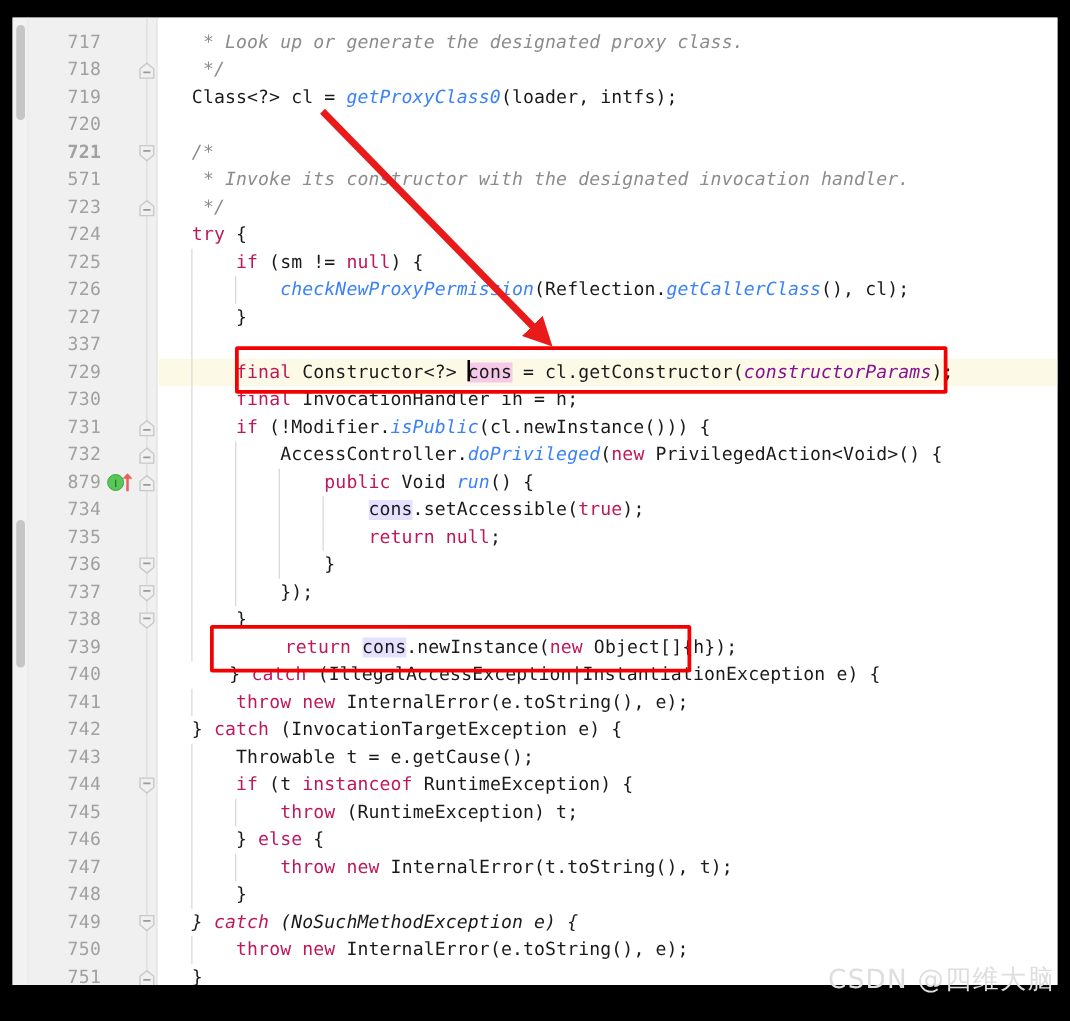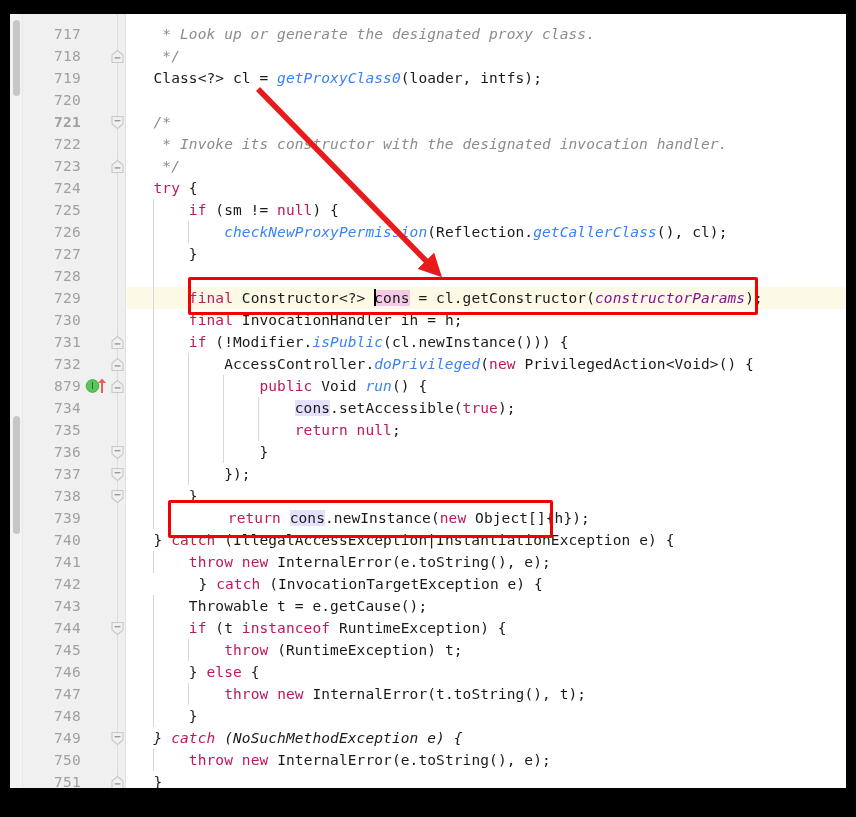--- a/index.html
+++ b/index.html
@@ -162,27 +162,27 @@
     </div>
 
     <div id="gutter">
       <div id="foldline"></div>
       <div id="gutter-numbers">
           <div class="lineno" style="top: 9px;">717</div>
           <div class="lineno" style="top: 31px;">718</div>
           <div class="lineno" style="top: 53px;">719</div>
           <div class="lineno" style="top: 75px;">720</div>
           <div class="lineno" style="top: 97px; font-weight: bold;">721</div>
-          <div class="lineno" style="top: 119px;">722</div>
+          <div class="lineno" style="top: 119px;">571</div>
           <div class="lineno" style="top: 141px;">723</div>
           <div class="lineno" style="top: 163px;">724</div>
           <div class="lineno" style="top: 185px;">725</div>
           <div class="lineno" style="top: 207px;">726</div>
           <div class="lineno" style="top: 229px;">727</div>
-          <div class="lineno" style="top: 251px;">728</div>
+          <div class="lineno" style="top: 251px;">337</div>
           <div class="lineno" style="top: 273px;">729</div>
           <div class="lineno" style="top: 295px;">730</div>
           <div class="lineno" style="top: 317px;">731</div>
           <div class="lineno" style="top: 339px;">732</div>
           <div class="lineno" style="top: 361px;">879</div>
           <div class="lineno" style="top: 383px;">734</div>
           <div class="lineno" style="top: 405px;">735</div>
           <div class="lineno" style="top: 427px;">736</div>
           <div class="lineno" style="top: 449px;">737</div>
           <div class="lineno" style="top: 471px;">738</div>
@@ -303,23 +303,23 @@
           <div class="codeline" style="top: 295px;"><span class="plain">       </span><span class="kw">final</span><span class="plain"> InvocationHandler ih = h;</span></div>
           <div class="codeline" style="top: 317px;"><span class="kw">       if</span><span class="plain"> (!Modifier.</span><span class="mth">isPublic</span><span class="plain">(cl.newInstance())) {</span></div>
           <div class="codeline" style="top: 339px;"><span class="plain">           AccessController.</span><span class="mth">doPrivileged</span><span class="plain">(</span><span class="kw">new</span><span class="plain"> PrivilegedAction&lt;Void&gt;() {</span></div>
           <div class="codeline" style="top: 361px;"><span class="plain">               </span><span class="kw">public</span><span class="plain"> Void </span><span class="mth">run</span><span class="plain">() {</span></div>
           <div class="codeline" style="top: 383px;"><span class="plain">                   </span><span class="ident-hl">cons</span><span class="plain">.setAccessible(</span><span class="kw">true</span><span class="plain">);</span></div>
           <div class="codeline" style="top: 405px;"><span class="plain">                   </span><span class="kw">return</span><span class="plain"> </span><span class="kw">null</span><span class="plain">;</span></div>
           <div class="codeline" style="top: 427px;"><span class="plain">               }</span></div>
           <div class="codeline" style="top: 449px;"><span class="plain">           });</span></div>
           <div class="codeline" style="top: 471px;"><span class="plain">       }</span></div>
           <div class="codeline" style="top: 493px; padding-left: 39px;"><span class="plain">       </span><span class="kw">return</span><span class="plain"> </span><span class="ident-hl">cons</span><span class="plain">.newInstance(</span><span class="kw">new</span><span class="plain"> Object[]{h});</span></div>
-          <div class="codeline" style="top: 515px;"><span class="plain">   } </span><span class="kw">catch</span><span class="plain"> (IllegalAccessException|InstantiationException e) {</span></div>
+          <div class="codeline" style="top: 515px; padding-left: 30px;"><span class="plain">   } </span><span class="kw">catch</span><span class="plain"> (IllegalAccessException|InstantiationException e) {</span></div>
           <div class="codeline" style="top: 537px;"><span class="plain">       </span><span class="kw">throw</span><span class="plain"> </span><span class="kw">new</span><span class="plain"> InternalError(e.toString(), e);</span></div>
-          <div class="codeline" style="top: 559px; padding-left: 45px;"><span class="plain">   } </span><span class="kw">catch</span><span class="plain"> (InvocationTargetException e) {</span></div>
+          <div class="codeline" style="top: 559px;"><span class="plain">   } </span><span class="kw">catch</span><span class="plain"> (InvocationTargetException e) {</span></div>
           <div class="codeline" style="top: 581px;"><span class="plain">       Throwable t = e.getCause();</span></div>
           <div class="codeline" style="top: 603px;"><span class="kw">       if</span><span class="plain"> (t </span><span class="kw">instanceof</span><span class="plain"> RuntimeException) {</span></div>
           <div class="codeline" style="top: 625px;"><span class="plain">           </span><span class="kw">throw</span><span class="plain"> (RuntimeException) t;</span></div>
           <div class="codeline" style="top: 647px;"><span class="plain">       } </span><span class="kw">else</span><span class="plain"> {</span></div>
           <div class="codeline" style="top: 669px;"><span class="plain">           </span><span class="kw">throw</span><span class="plain"> </span><span class="kw">new</span><span class="plain"> InternalError(t.toString(), t);</span></div>
           <div class="codeline" style="top: 691px;"><span class="plain">       }</span></div>
           <div class="codeline" style="top: 713px; font-style: italic;"><span class="plain">   } </span><span class="kw">catch</span><span class="plain"> (NoSuchMethodException e) {</span></div>
           <div class="codeline" style="top: 735px;"><span class="plain">       </span><span class="kw">throw</span><span class="plain"> </span><span class="kw">new</span><span class="plain"> InternalError(e.toString(), e);</span></div>
           <div class="codeline" style="top: 757px;"><span class="plain">   }</span></div>
         </div>
@@ -374,14 +374,15 @@
 
   <svg id="red-arrow" viewBox="0 0 856 817">
     <defs>
       <marker id="ahead" markerWidth="4.2" markerHeight="4.2" refX="1.6" refY="2.1" orient="auto">
         <polygon points="0,0 4.2,2.1 0,4.2" fill="#e81a1a"></polygon>
       </marker>
     </defs>
     <line id="arrow-line" x1="258" y1="89" x2="432" y2="267" stroke="#e81a1a" stroke-width="5.5" marker-end="url(#ahead)"></line>
   </svg>
 
+  <div id="watermark">CSDN @四维大脑</div>
 
 </div>
 
 </body></html>

